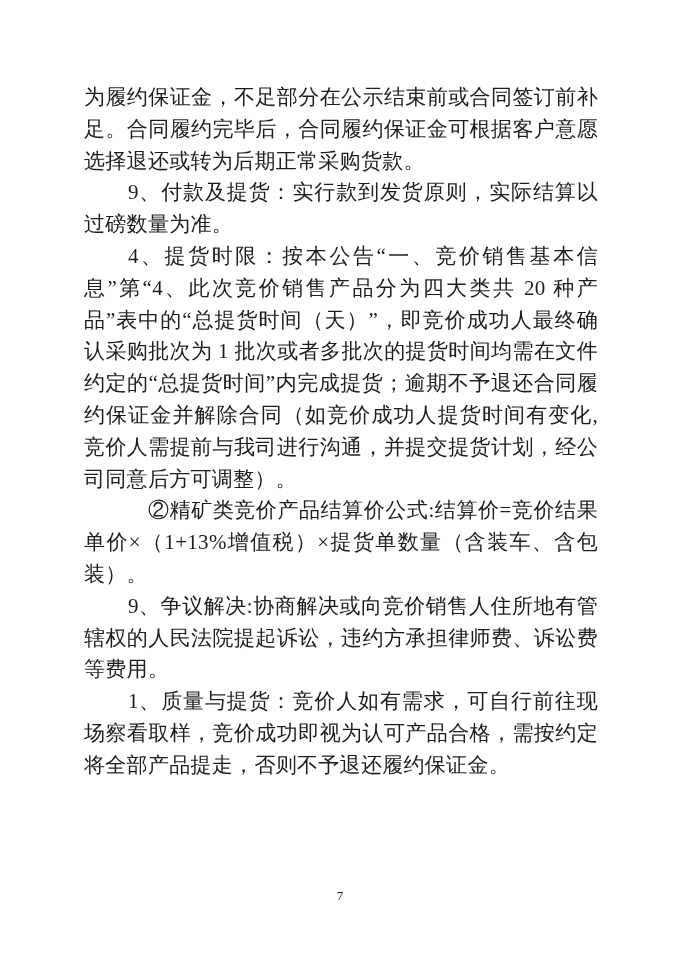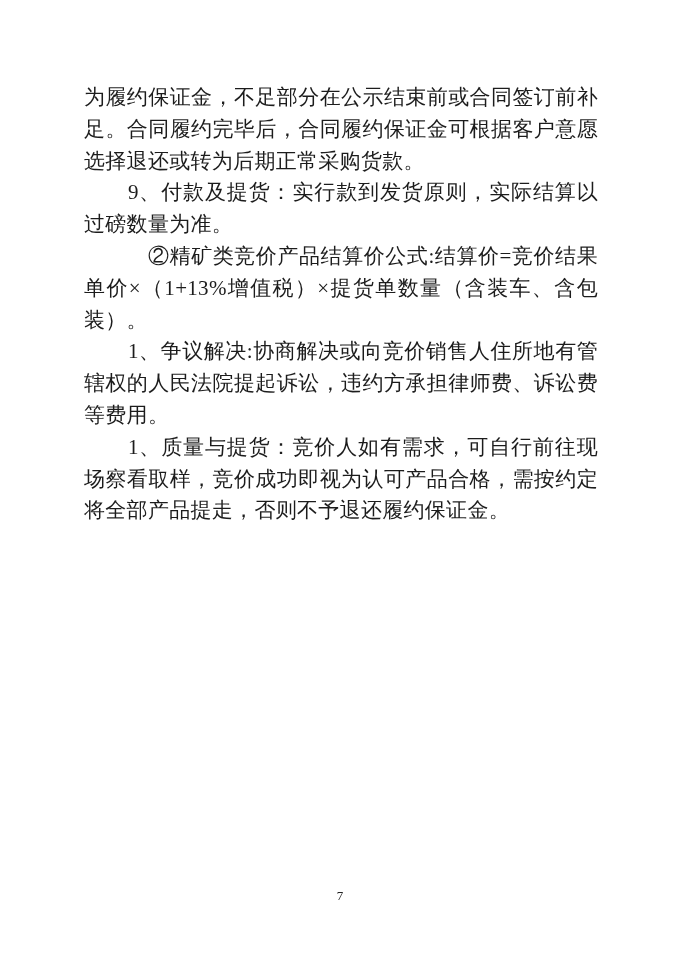--- a/index.html
+++ b/index.html
@@ -41,19 +41,20 @@
     color: #222222;
   }
 </style>
 </head>
 <body>
 
 <div class="page">
   <div class="content">
     <p class="para">为履约保证金，不足部分在公示结束前或合同签订前补足。合同履约完毕后，合同履约保证金可根据客户意愿选择退还或转为后期正常采购货款。</p>
     <p class="para ind">9、付款及提货：实行款到发货原则，实际结算以过磅数量为准。</p>
+    <p class="para ind">4、提货时限：按本公告“一、竞价销售基本信息”第“4、此次竞价销售产品分为四大类共 20 种产品”表中的“总提货时间（天）”，即竞价成功人最终确认采购批次为 1 批次或者多批次的提货时间均需在文件约定的“总提货时间”内完成提货；逾期不予退还合同履约保证金并解除合同（如竞价成功人提货时间有变化,竞价人需提前与我司进行沟通，并提交提货计划，经公司同意后方可调整）。</p>
     <p class="para ind2">②精矿类竞价产品结算价公式:结算价=竞价结果单价×（1+13%增值税）×提货单数量（含装车、含包装）。</p>
-    <p class="para ind">1、争议解决:协商解决或向竞价销售人住所地有管辖权的人民法院提起诉讼，违约方承担律师费、诉讼费等费用。</p>
+    <p class="para ind">9、争议解决:协商解决或向竞价销售人住所地有管辖权的人民法院提起诉讼，违约方承担律师费、诉讼费等费用。</p>
     <p class="para ind">1、质量与提货：竞价人如有需求，可自行前往现场察看取样，竞价成功即视为认可产品合格，需按约定将全部产品提走，否则不予退还履约保证金。</p>
 
   </div>
   <div class="pageno">7</div>
 </div>
 
 </body></html>

